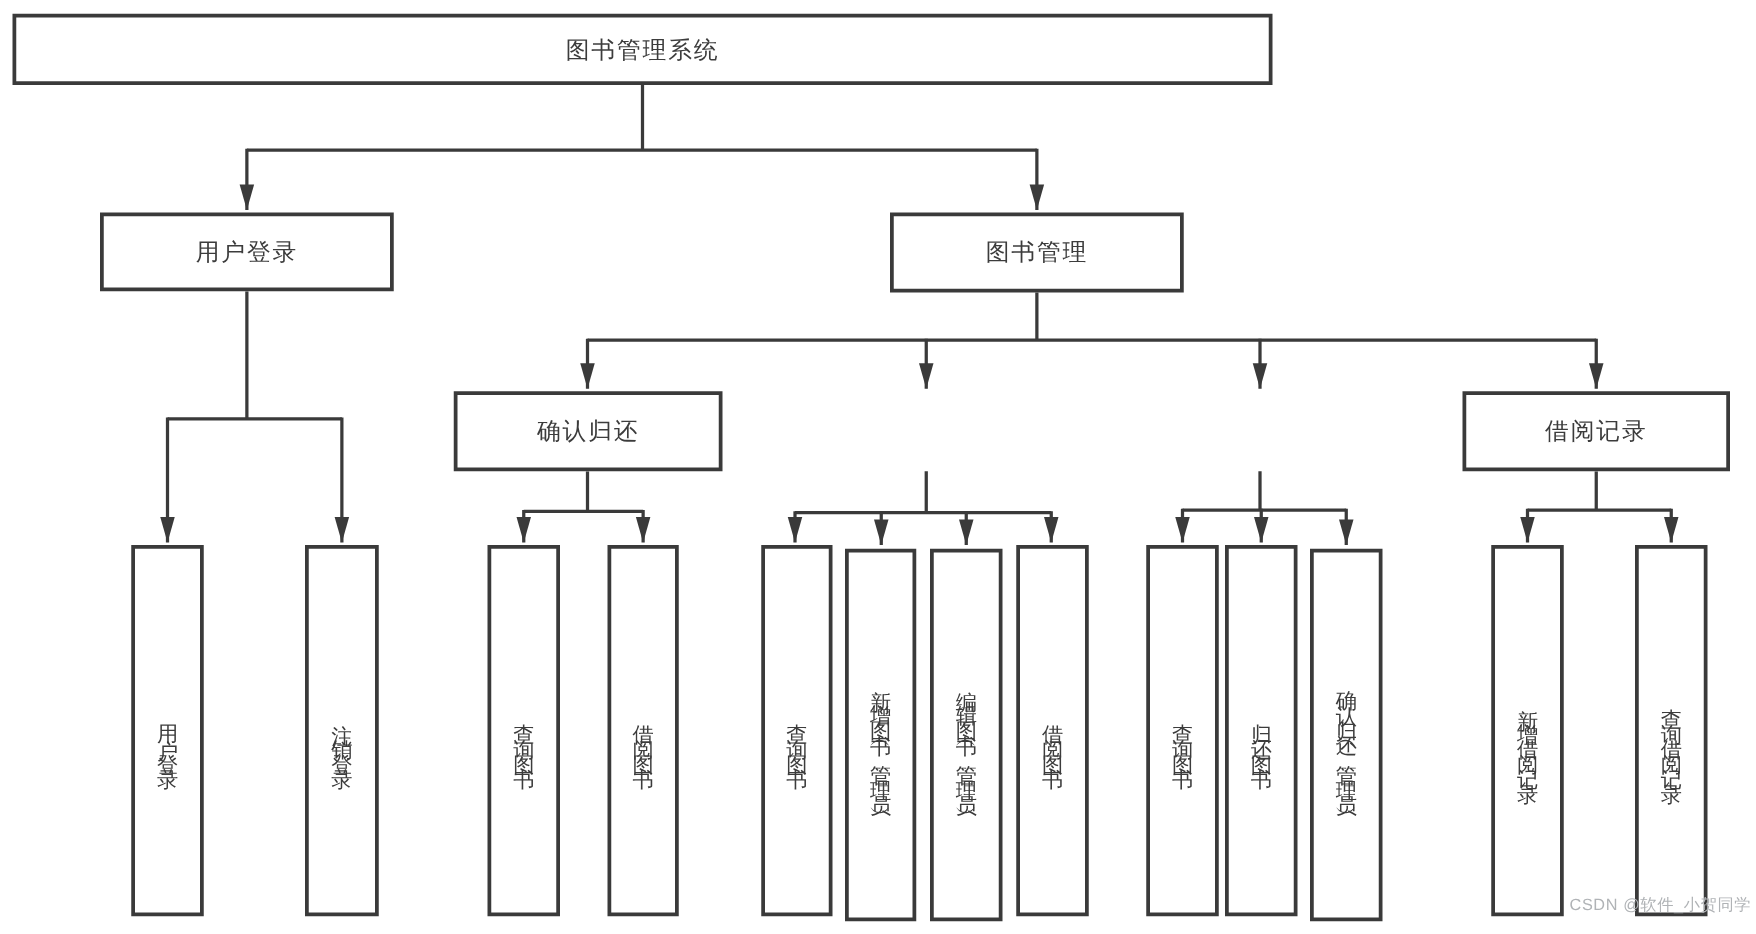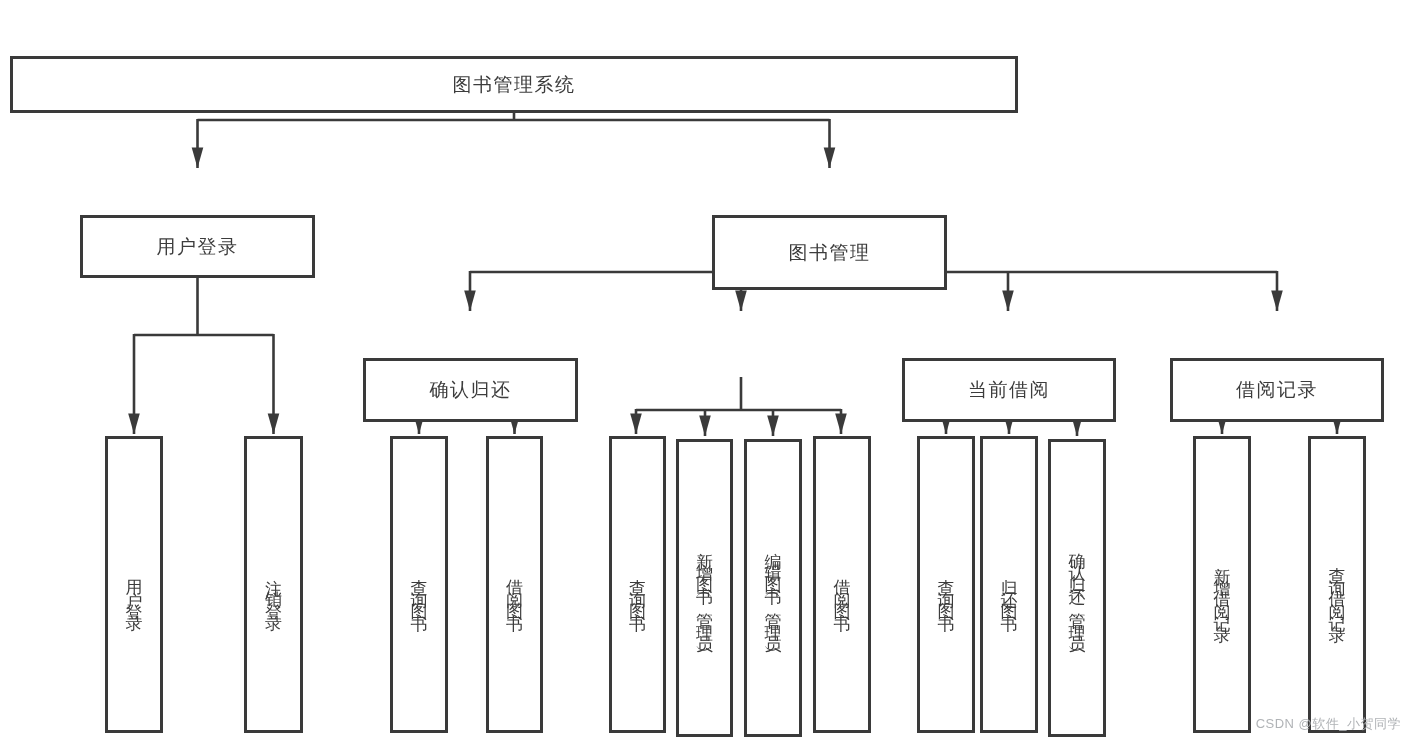--- a/index.html
+++ b/index.html
@@ -14,21 +14,21 @@
     position:absolute;
     box-sizing:border-box;
     background:#ffffff;
     border:3px solid #3a3a3a;
     display:flex;
     align-items:center;
     justify-content:center;
     color:#3c3c3c;
     text-align:center;
   }
-  .h{font-size:19px;letter-spacing:1.5px;margin-top:45px;}
+  .h{font-size:19px;letter-spacing:1.5px;}
   .v{
     writing-mode:vertical-rl;
     font-size:17px;
     letter-spacing:12px;
     line-height:1;
     padding-top:10px;
   }
   #connectors{
     position:absolute;left:0;top:0;width:1405px;height:747px;
     pointer-events:none;
@@ -100,24 +100,23 @@
     <g>
       <path class="ln" d="M1277,377 V408 M1222,408 H1337"></path>
       <line class="ln" x1="1222" y1="407" x2="1222" y2="434" marker-end="url(#arw)"></line>
       <line class="ln" x1="1337" y1="407" x2="1337" y2="434" marker-end="url(#arw)"></line>
     </g>
   </svg>
 
   <div class="box h" style="left:10px;top:11px;width:1008px;height:57px">图书管理系统</div>
 
   <div class="box h" style="left:80px;top:170px;width:235px;height:63px">用户登录</div>
-  <div class="box h" style="left:712px;top:170px;width:235px;height:75px">图书管理</div>
+  <div class="box h" style="left:712px;top:170px;width:235px;height:64px">图书管理</div>
 
   <div class="box h" style="left:363px;top:313px;width:215px;height:64px">确认归还</div>
-  <div class="box h" style="left:902px;top:313px;width:214px;height:64px">当前借阅</div>
   <div class="box h" style="left:1170px;top:313px;width:214px;height:64px">借阅记录</div>
 
   <div class="box v" style="left:105px;top:436px;width:58px;height:297px">用户登录</div>
   <div class="box v" style="left:244px;top:436px;width:59px;height:297px">注销登录</div>
 
   <div class="box v" style="left:390px;top:436px;width:58px;height:297px">查询图书</div>
   <div class="box v" style="left:486px;top:436px;width:57px;height:297px">借阅图书</div>
 
   <div class="box v" style="left:609px;top:436px;width:57px;height:297px">查询图书</div>
   <div class="box v" style="left:676px;top:439px;width:57px;height:298px">新增图书（管理员）</div>

